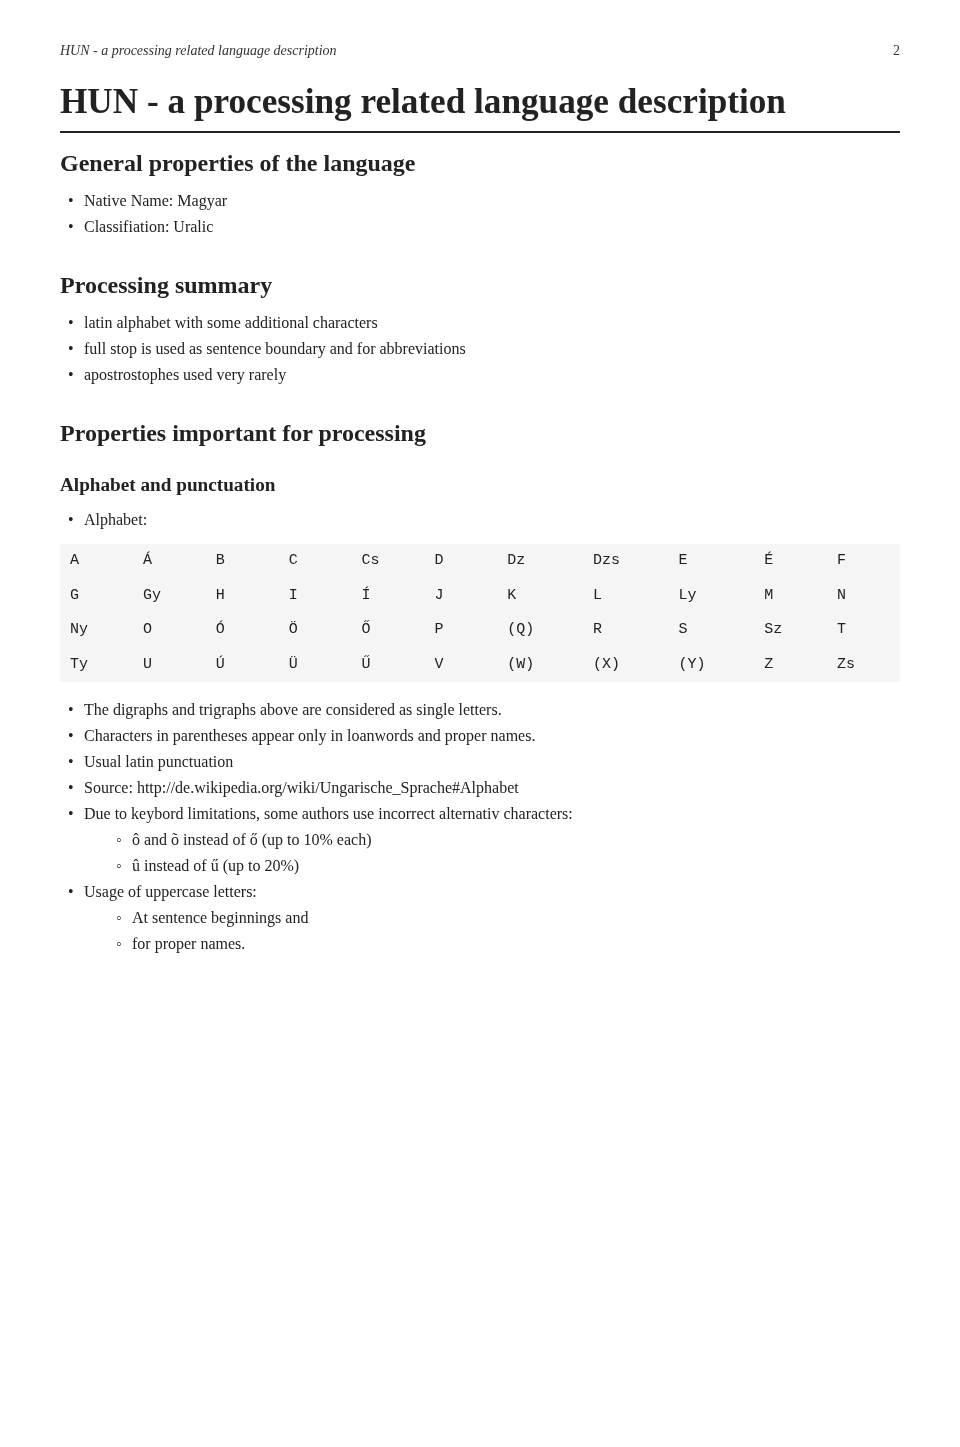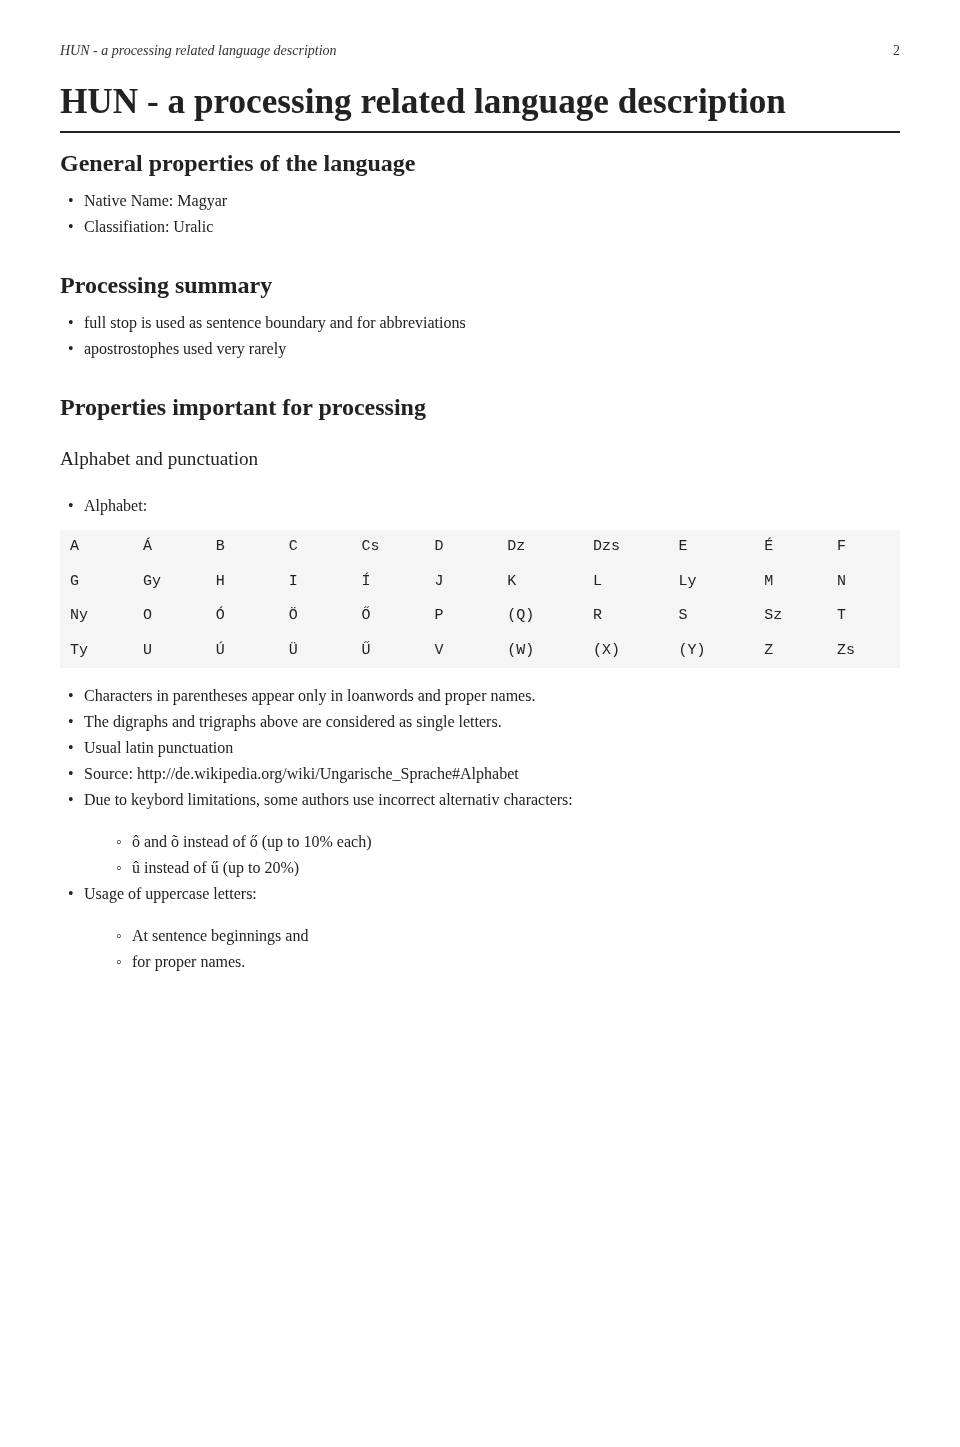--- a/index.html
+++ b/index.html
@@ -37,43 +37,43 @@
       line-height: 1.2;
     }
     h2 {
       font-size: 1.5em;
       font-weight: bold;
       margin-top: 12px;
       margin-bottom: 8px;
     }
     h3 {
       font-size: 1.2em;
-      font-weight: normal;
+      font-weight: bold;
       margin-top: 20px;
-      margin-bottom: 20px;
+      margin-bottom: 8px;
     }
     ul {
       list-style: none;
       padding-left: 0;
       margin-left: 0;
     }
     ul li {
       padding-left: 24px;
       position: relative;
       margin-bottom: 2px;
     }
     ul li::before {
       content: "•";
       position: absolute;
       left: 8px;
       top: 0;
     }
     ul ul {
       margin-left: 24px;
-      margin-top: 18px;
+      margin-top: 2px;
     }
     ul ul li::before {
       content: "◦";
     }
     .alphabet-table {
       width: 100%;
       border-collapse: collapse;
       margin: 12px 0 16px 0;
       font-family: "Courier New", Courier, monospace;
       font-size: 15px;
@@ -100,20 +100,21 @@
 <h1>HUN - a processing related language description</h1>
 
 <h2>General properties of the language</h2>
 <ul>
   <li><span>Native Name: Magyar</span></li>
   <li><span>Classifiation: Uralic</span></li>
 </ul>
 
 <h2 class="section-gap">Processing summary</h2>
 <ul>
+  <li><span>latin alphabet with some additional characters</span></li>
   <li><span>full stop is used as sentence boundary and for abbreviations</span></li>
   <li><span>apostrostophes used very rarely</span></li>
 </ul>
 
 <h2 class="section-gap">Properties important for processing</h2>
 
 <h3>Alphabet and punctuation</h3>
 <ul>
   <li>
     <span>Alphabet:</span>
@@ -171,22 +172,22 @@
         <td>(W)</td>
         <td>(X)</td>
         <td>(Y)</td>
         <td>Z</td>
         <td>Zs</td>
       </tr>
     </tbody>
 </table>
 
 <ul>
+  <li><span>The digraphs and trigraphs above are considered as single letters.</span></li>
   <li><span>Characters in parentheses appear only in loanwords and proper names.</span></li>
-  <li><span>The digraphs and trigraphs above are considered as single letters.</span></li>
   <li><span>Usual latin punctuation</span></li>
   <li><span>Source: http://de.wikipedia.org/wiki/Ungarische_Sprache#Alphabet</span></li>
   <li>
     <span>Due to keybord limitations, some authors use incorrect alternativ characters:</span>
     <ul>
       <li><span>ô and õ instead of ő (up to 10% each)</span></li>
       <li><span>û instead of ű (up to 20%)</span></li>
     </ul>
   </li>
   <li>

